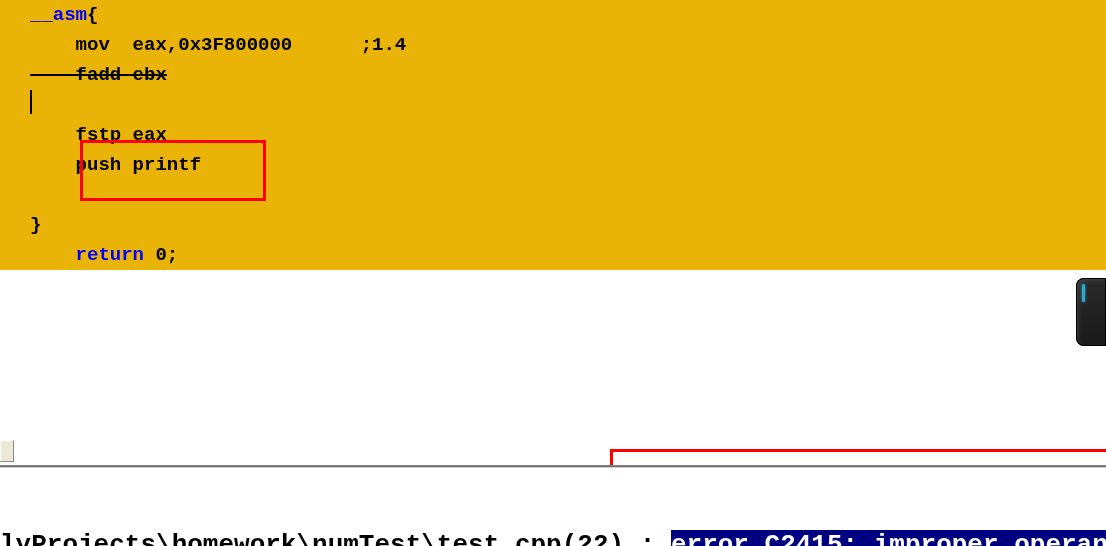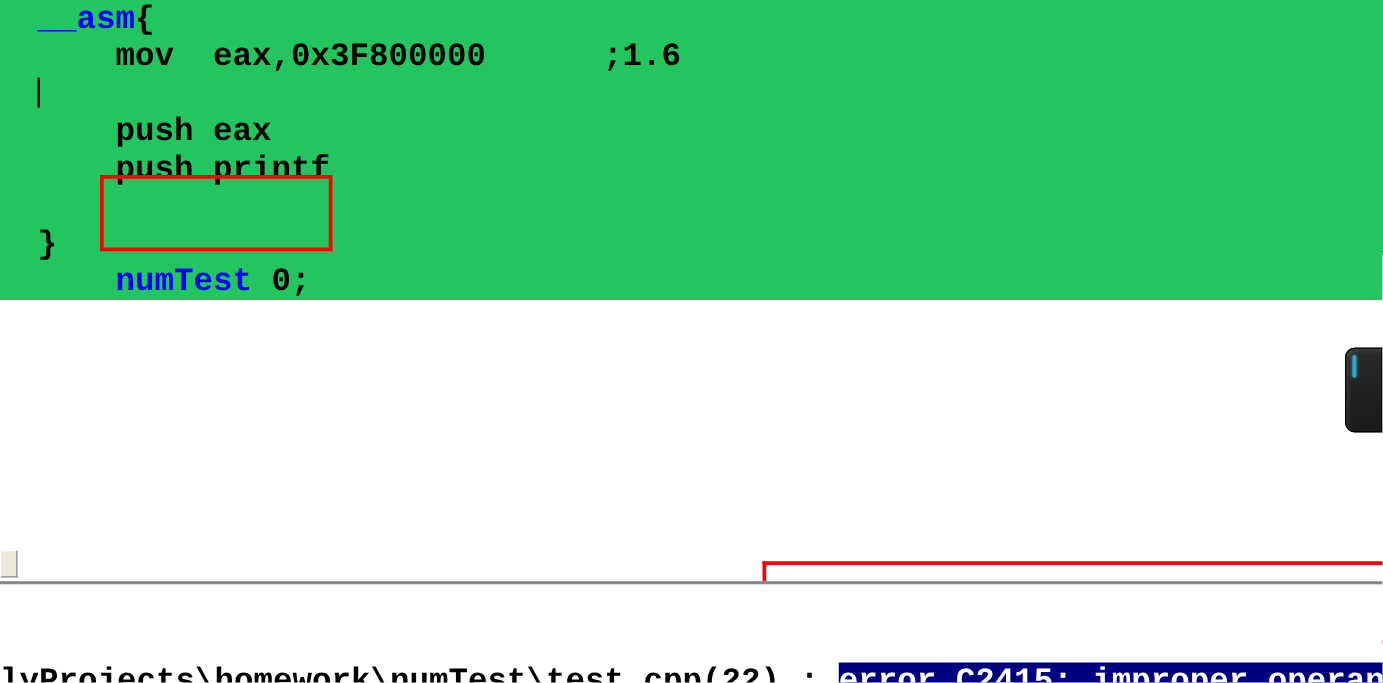--- a/index.html
+++ b/index.html
@@ -6,23 +6,23 @@
     margin: 0;
     padding: 0;
     background: #fff;
     font-family: "Courier New", monospace;
     overflow: hidden;
     width: 1106px;
     height: 546px;
     position: relative;
   }
   .editor {
-    background: #22c55e;
+    background: #eab308;
     padding: 0 0 0 30px;
-    font-size: 26px;
+    font-size: 19px;
     line-height: 30px;
     font-weight: bold;
     letter-spacing: 0px;
   }
   .editor .line { white-space: pre; }
   .kw   { color: #0000ff; }
   .txt  { color: #000000; }
 
   .cursor {
     display:inline-block;
@@ -117,27 +117,28 @@
     background:#000080;
     color:#fff;
   }
 </style>
 </head>
 <body>
 
 <div class="editor">
   <div id="code-lines">
       <div class="line"><span class="kw">__asm</span><span class="txt">{</span></div>
-      <div class="line"><span class="txt">    mov  eax,0x3F800000      ;1.6</span></div>
+      <div class="line"><span class="txt">    mov  eax,0x3F800000      ;1.4</span></div>
+      <div class="line"><span class="txt strike">    fadd ebx</span></div>
       <div class="line"><span class="cursor"></span></div>
-      <div class="line"><span class="txt">    push eax</span></div>
+      <div class="line"><span class="txt">    fstp eax</span></div>
       <div class="line"><span class="txt">    push printf</span></div>
       <div class="line"><span class="txt"> </span></div>
       <div class="line"><span class="txt">}</span></div>
-      <div class="line"><span class="txt">    </span><span class="kw">numTest</span><span class="txt"> 0;</span></div>
+      <div class="line"><span class="txt">    </span><span class="kw">return</span><span class="txt"> 0;</span></div>
     </div>
 </div>
 
 <div class="highlight-box1"></div>
 <div class="highlight-box2"></div>
 
 <div class="small-tab"></div>
 
 <div class="side-widget"></div>
 

